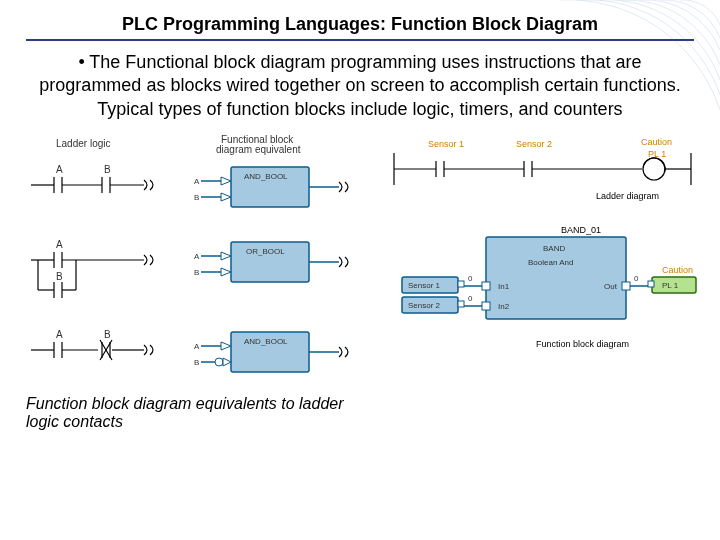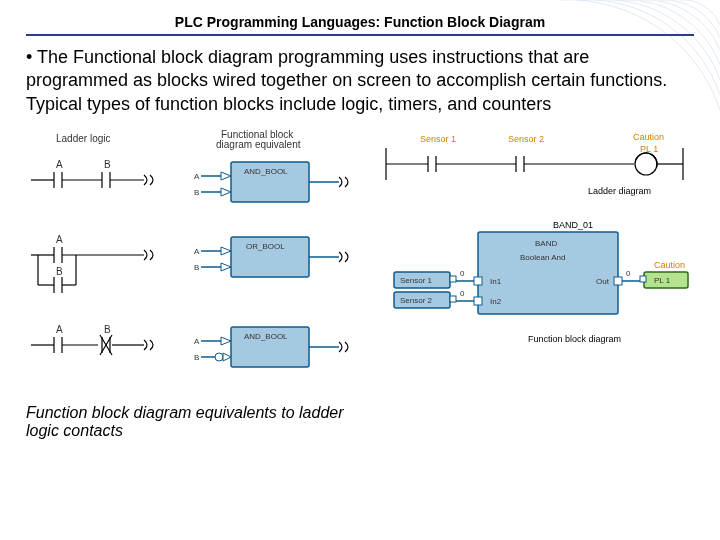--- a/index.html
+++ b/index.html
@@ -11,30 +11,30 @@
     overflow: hidden;
   }
   .corner-lines {
     position: absolute; top: 0; right: 0;
     width: 200px; height: 120px;
     opacity: 0.25;
     pointer-events: none;
   }
   .slide { padding: 14px 26px 10px 26px; }
   h1 {
-    font-size: 14px; font-weight: bold;
+    font-size: 18px; font-weight: bold;
     border-bottom: 2px solid #2b3c8b;
     padding-bottom: 4px; margin-bottom: 10px;
     text-align: center;
   }
-  .body-text { font-size: 18px; line-height: 1.3; margin-bottom: 14px; }
-  .diagrams { display: flex; gap: 12px; }
+  .body-text { font-size: 18px; line-height: 1.3; margin-bottom: 14px; text-align: center; }
+  .diagrams { display: flex; gap: 20px; }
   .col-left { width: 340px; }
   .col-right { width: 320px; }
-  .captions { display: flex; margin-top: 14px; gap: 32px; }
+  .captions { display: flex; margin-top: 0; gap: 32px; }
   .cap-left, .cap-right { font-size: 16px; font-style: italic; width: 50%; }
   svg { display: block; }
   .blk { fill: #a6c9e2; stroke: #0d5b8c; stroke-width: 1.5; }
   .blk-grn { fill: #b4e28f; stroke: #2d6b12; stroke-width: 1.5; }
   .wire { stroke: #0d5b8c; stroke-width: 1.5; fill: none; }
   .wire-blk { stroke: #000; stroke-width: 1.2; fill: none; }
   .txt { font: 10px Arial; fill: #333; }
   .txt-sm { font: 8px Arial; fill: #333; }
   .txt-or { font: 9px Arial; fill: #d08000; }
   .txt-blk { font: 9px Arial; fill: #000; }

